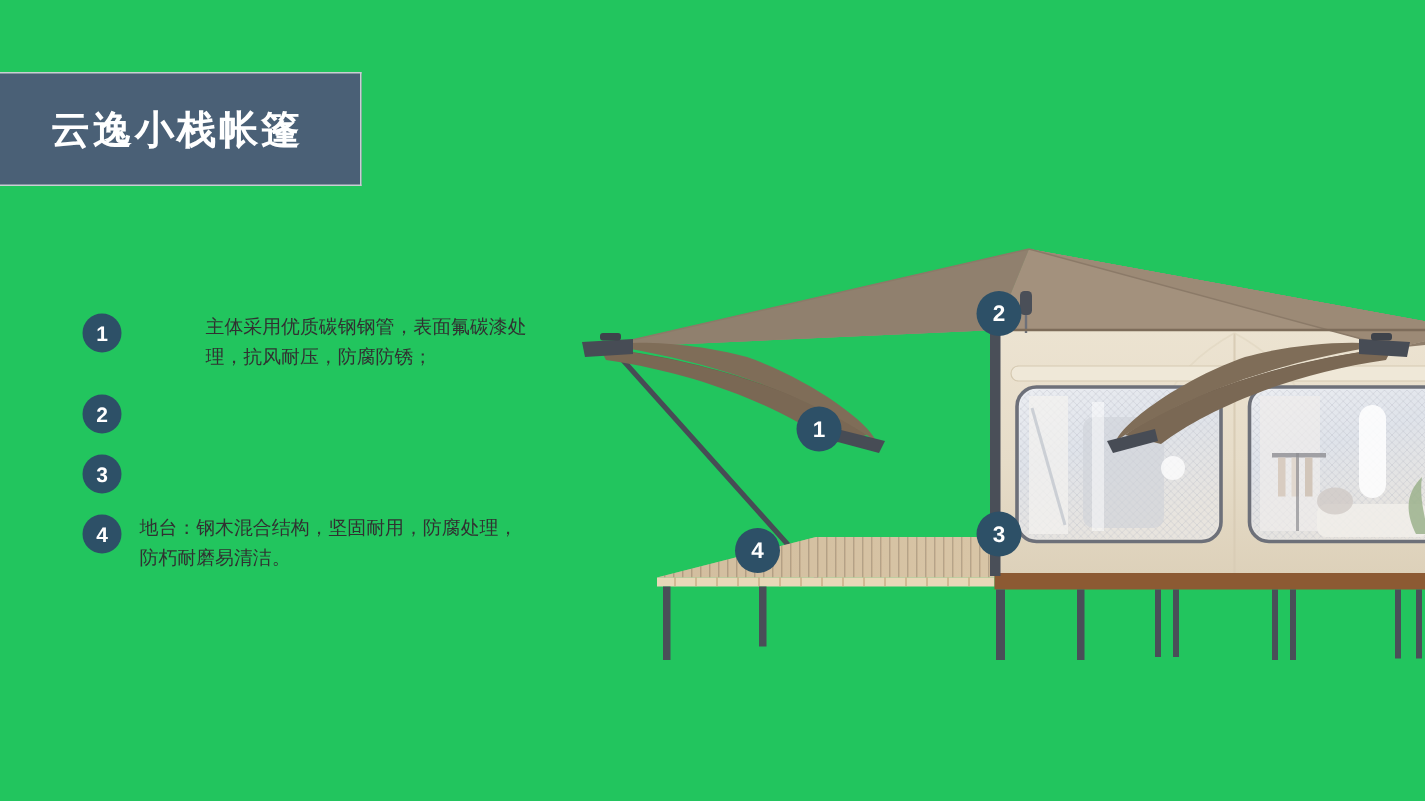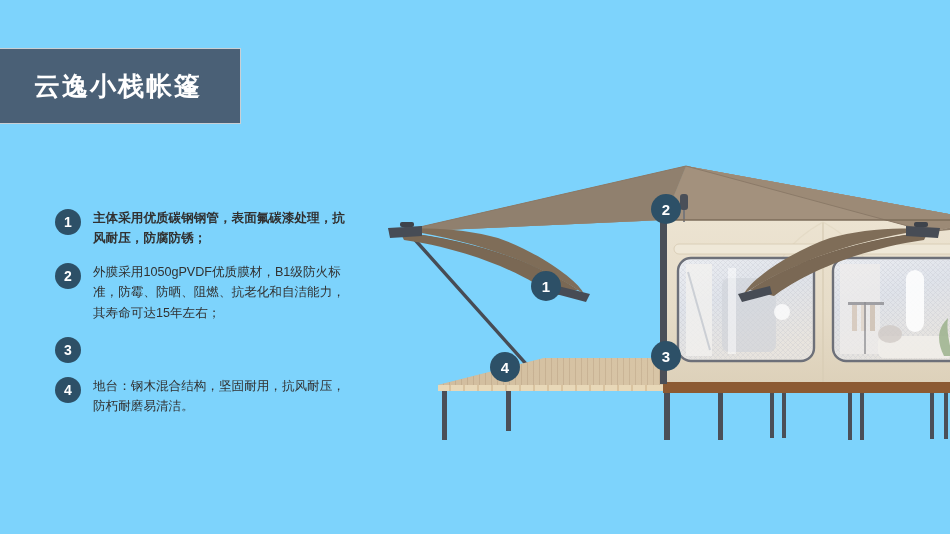--- a/index.html
+++ b/index.html
@@ -5,21 +5,21 @@
   * { box-sizing: border-box; margin: 0; padding: 0; }
   html, body {
     width: 950px; height: 534px;
     background: #f1f1f1;
     font-family: "Liberation Sans", "DejaVu Sans", sans-serif;
     overflow: hidden;
   }
   #page {
     position: relative;
     width: 950px; height: 534px;
-    background: #7dd3fc;
+    background: #22c55e;
   }
 
   
   #title-banner {
     position: absolute;
     left: 0; top: 48px;
     width: 241px; height: 76px;
     background: #4a6076;
     border: 1px solid #c9cfd4;
     border-left: none;
@@ -60,21 +60,21 @@
     justify-content: center;
     margin-right: 12px;
     margin-top: 1px;
   }
   .feature-text {
     color: #313131;
     font-size: 12.6px;
     line-height: 1.62;
     letter-spacing: 0px;
   }
-  .feature-item.bold .feature-text { font-weight: bold; }
+  .feature-item.bold .feature-text { font-weight: normal; margin-left: 44px; }
 
   
   #illustration {
     position: absolute;
     left: 378px; top: 160px;
     width: 572px; height: 280px;
   }
   #illustration svg { display: block; }
 
   
@@ -107,30 +107,29 @@
 
   <div id="feature-list">
 
     <div class="feature-item bold">
       <div class="badge">1</div>
       <div class="feature-text">主体采用优质碳钢钢管，表面氟碳漆处理，抗风耐压，防腐防锈；</div>
     </div>
 
     <div class="feature-item">
       <div class="badge">2</div>
-      <div class="feature-text">外膜采用1050gPVDF优质膜材，B1级防火标准，防霉、防晒、阻燃、抗老化和自洁能力，其寿命可达15年左右；</div>
     </div>
 
     <div class="feature-item">
       <div class="badge">3</div>
     </div>
 
     <div class="feature-item">
       <div class="badge">4</div>
-      <div class="feature-text">地台：钢木混合结构，坚固耐用，抗风耐压，防朽耐磨易清洁。</div>
+      <div class="feature-text">地台：钢木混合结构，坚固耐用，防腐处理，防朽耐磨易清洁。</div>
     </div>
 
   </div>
 
   <div id="illustration">
     <svg width="572" height="280" viewBox="0 0 572 280" xmlns="http://www.w3.org/2000/svg">
       <defs>
         <linearGradient id="roofL" x1="0" y1="0" x2="1" y2="0">
           <stop offset="0" stop-color="#8d7c6b"></stop>
           <stop offset="1" stop-color="#a2907d"></stop>

